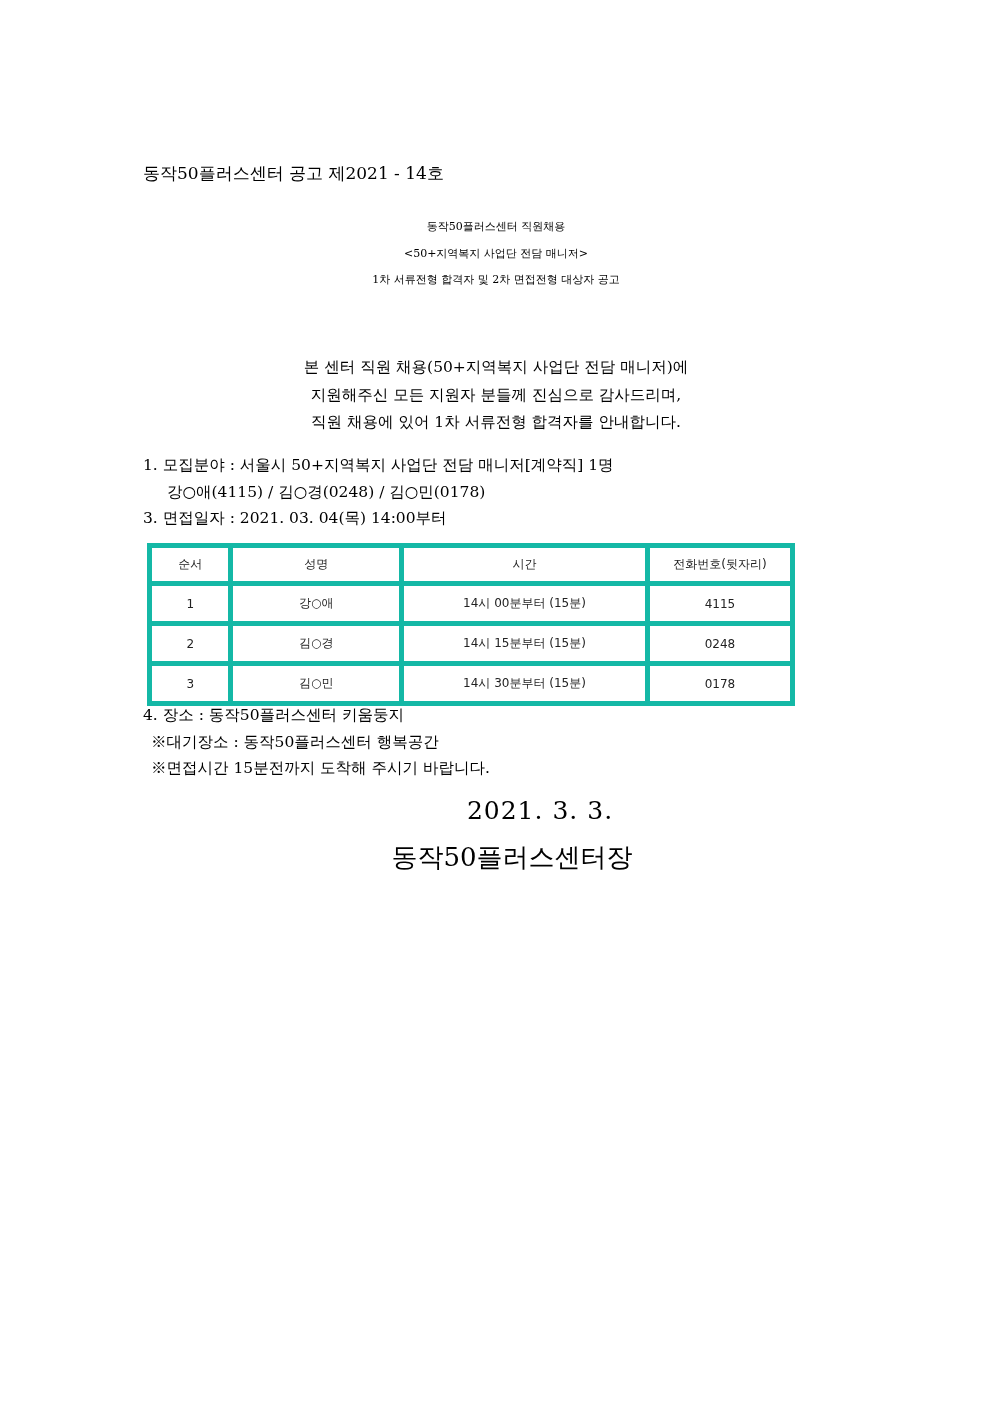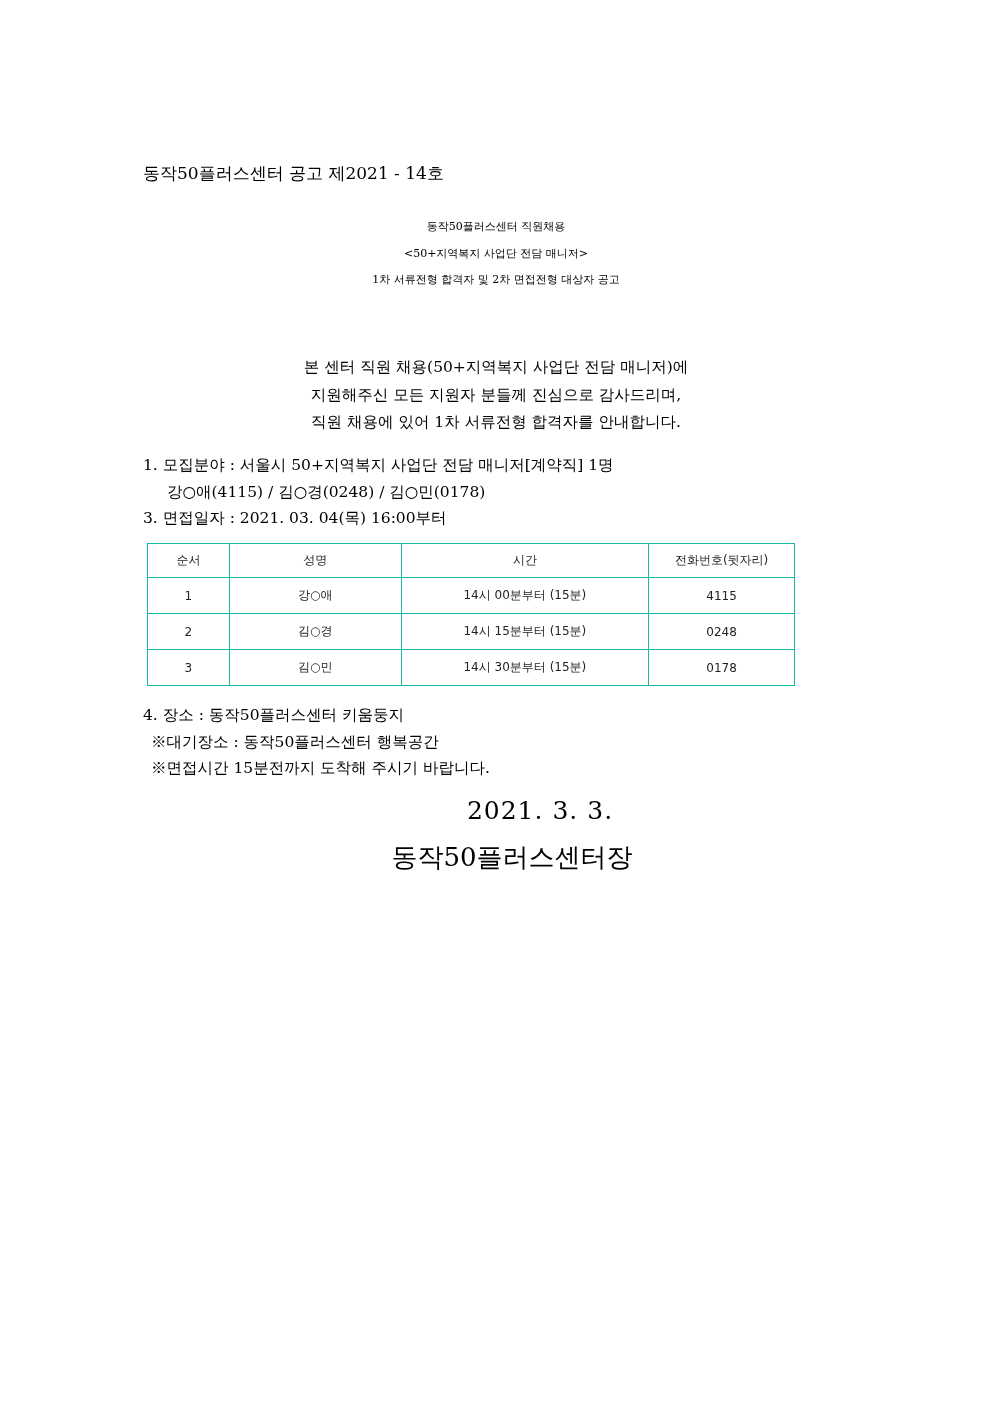--- a/index.html
+++ b/index.html
@@ -13,21 +13,21 @@
   .title-block { left: 0; width: 992px; top: 214px; text-align: center; font-size: 11px; line-height: 26.5px; }
   .intro-block { left: 0; width: 992px; top: 320px; text-align: center; font-size: 15.5px; line-height: 27.5px; margin-top: 34px; }
   .items { left: 143px; top: 428px; font-size: 15.5px; line-height: 26.5px; margin-top: 24px; }
   .items .indent { padding-left: 24px; }
   table.sched {
     position: absolute; left: 147px; top: 543px; width: 648px;
     border-collapse: collapse; font-size: 12px;
     font-family: "DejaVu Sans", "Liberation Sans", sans-serif; color: #222;
   }
   table.sched th, table.sched td {
-    border: 1px solid #14b8a6; text-align: center; font-weight: normal; height: 35px; padding: 0;
+    border: 5px solid #14b8a6; text-align: center; font-weight: normal; height: 35px; padding: 0;
   }
   table.sched th { height: 33px; }
   .after { left: 143px; top: 702px; font-size: 15.5px; line-height: 26.5px; }
   .after .sub { padding-left: 8px; }
   .date { left: 0; width: 992px; top: 796px; text-align: center; font-size: 25px; letter-spacing: 1px; margin-left: 44px; }
   .signer { left: 0; width: 992px; top: 840px; text-align: center; font-size: 26px; padding-left: 16px; }
 </style>
 </head>
 <body>
 
@@ -41,21 +41,21 @@
 
 <div class="abs intro-block">
   <div>본 센터 직원 채용(50+지역복지 사업단 전담 매니저)에</div>
   <div>지원해주신 모든 지원자 분들께 진심으로 감사드리며,</div>
   <div>직원 채용에 있어 1차 서류전형 합격자를 안내합니다.</div>
 </div>
 
 <div class="abs items">
   <div>1. 모집분야 : 서울시 50+지역복지 사업단 전담 매니저[계약직] 1명</div>
   <div class="indent">강○애(4115) / 김○경(0248) / 김○민(0178)</div>
-  <div>3. 면접일자 : 2021. 03. 04(목) 16:00부터</div>
+  <div>3. 면접일자 : 2021. 03. 04(목) 14:00부터</div>
 </div>
 
 <table class="sched">
   <colgroup>
     <col style="width:82px">
       <col style="width:172px">
       <col style="width:248px">
       <col style="width:146px">
   </colgroup>
   <thead>

